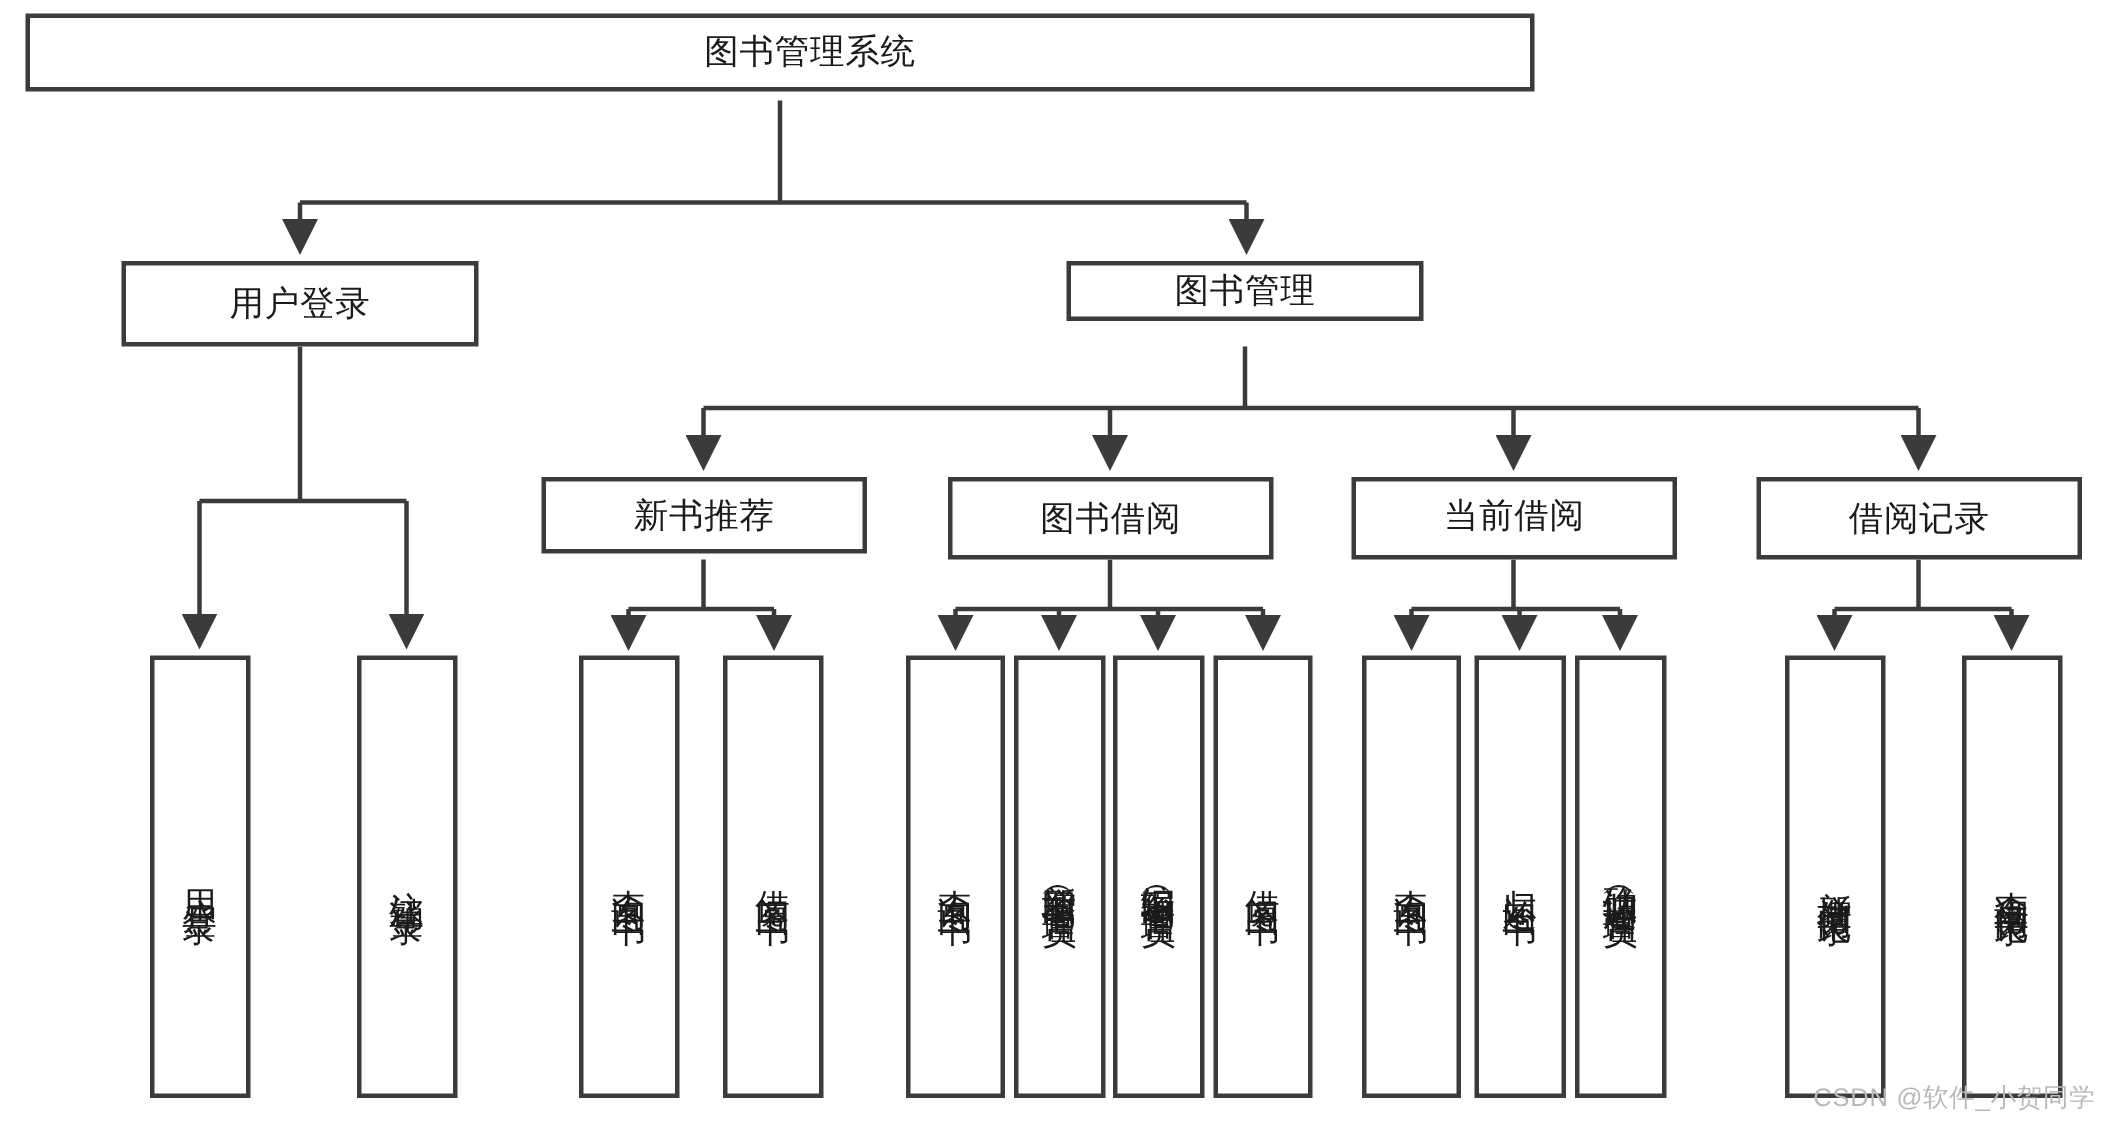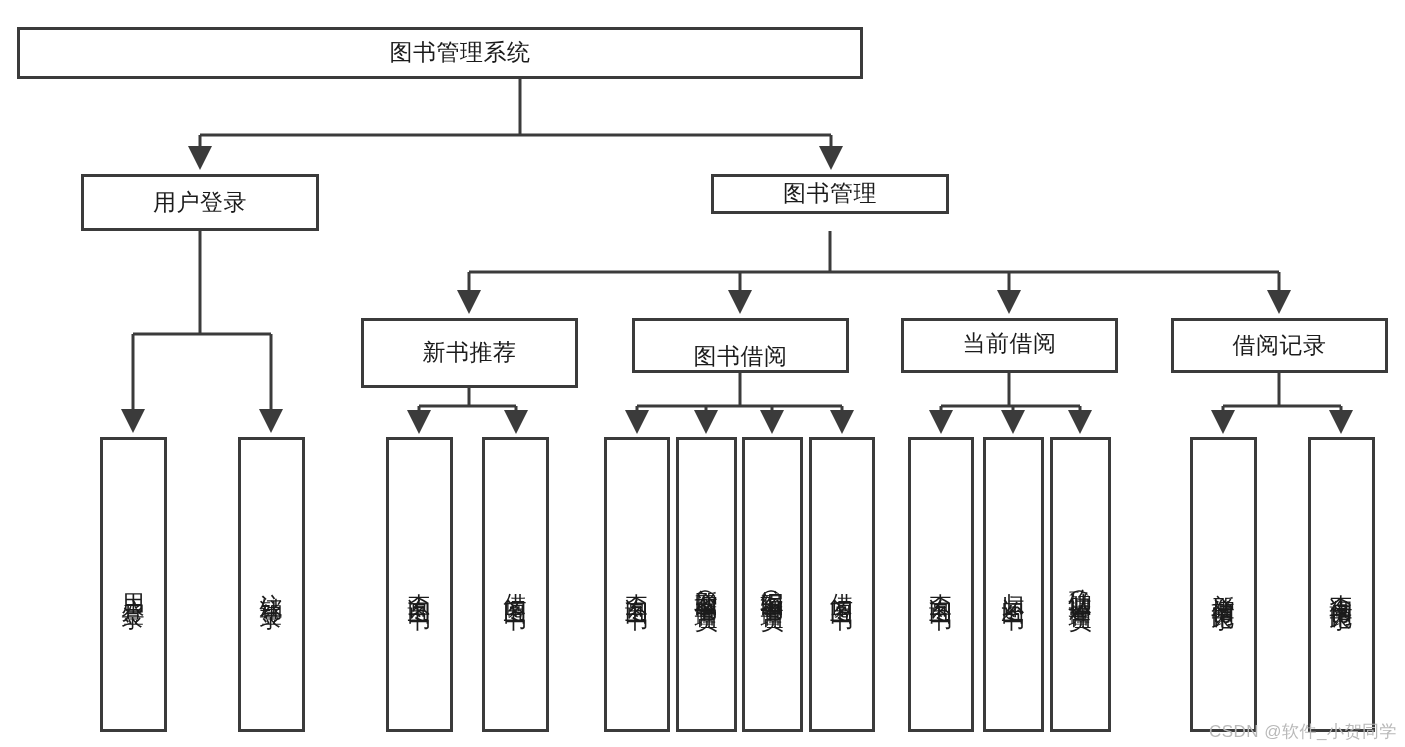--- a/index.html
+++ b/index.html
@@ -127,35 +127,35 @@
       <path d="M 1013 406 L 1013 430" marker-end="url(#arrow)"></path>
       <path d="M 1080 406 L 1080 430" marker-end="url(#arrow)"></path>
 
       <path d="M 1279 373 L 1279 406"></path>
       <path d="M 1223 406 L 1341 406"></path>
       <path d="M 1223 406 L 1223 430" marker-end="url(#arrow)"></path>
       <path d="M 1341 406 L 1341 430" marker-end="url(#arrow)"></path>
     </g>
   </svg>
 
-  <div class="node horiz root" style="left: 17px; top: 27px; width: 846px; height: 52px; padding-left: 40px;">
+  <div class="node horiz root" style="left: 17px; top: 9px; width: 1006px; height: 52px; padding-left: 40px;">
     <span class="label">图书管理系统</span>
   </div>
 
   <div class="node horiz" style="left: 81px; top: 174px; width: 238px; height: 57px;">
     <span class="label">用户登录</span>
   </div>
   <div class="node horiz" style="left: 711px; top: 174px; width: 238px; height: 40px;">
     <span class="label">图书管理</span>
   </div>
 
-  <div class="node horiz" style="left: 361px; top: 318px; width: 217px; height: 70px;">
+  <div class="node horiz" style="left: 361px; top: 318px; width: 217px; height: 51px;">
     <span class="label">新书推荐</span>
   </div>
-  <div class="node horiz" style="left: 632px; top: 318px; width: 217px; height: 55px; align-items: flex-end;">
+  <div class="node horiz" style="left: 632px; top: 318px; width: 217px; height: 55px;">
     <span class="label">图书借阅</span>
   </div>
   <div class="node horiz" style="left: 901px; top: 318px; width: 217px; height: 55px; font-family: Liberation Mono, monospace;">
     <span class="label">当前借阅</span>
   </div>
   <div class="node horiz" style="left: 1171px; top: 318px; width: 217px; height: 55px;">
     <span class="label">借阅记录</span>
   </div>
 
   <div class="node vert" style="left: 100px; top: 437px; width: 67px; height: 295px;">

